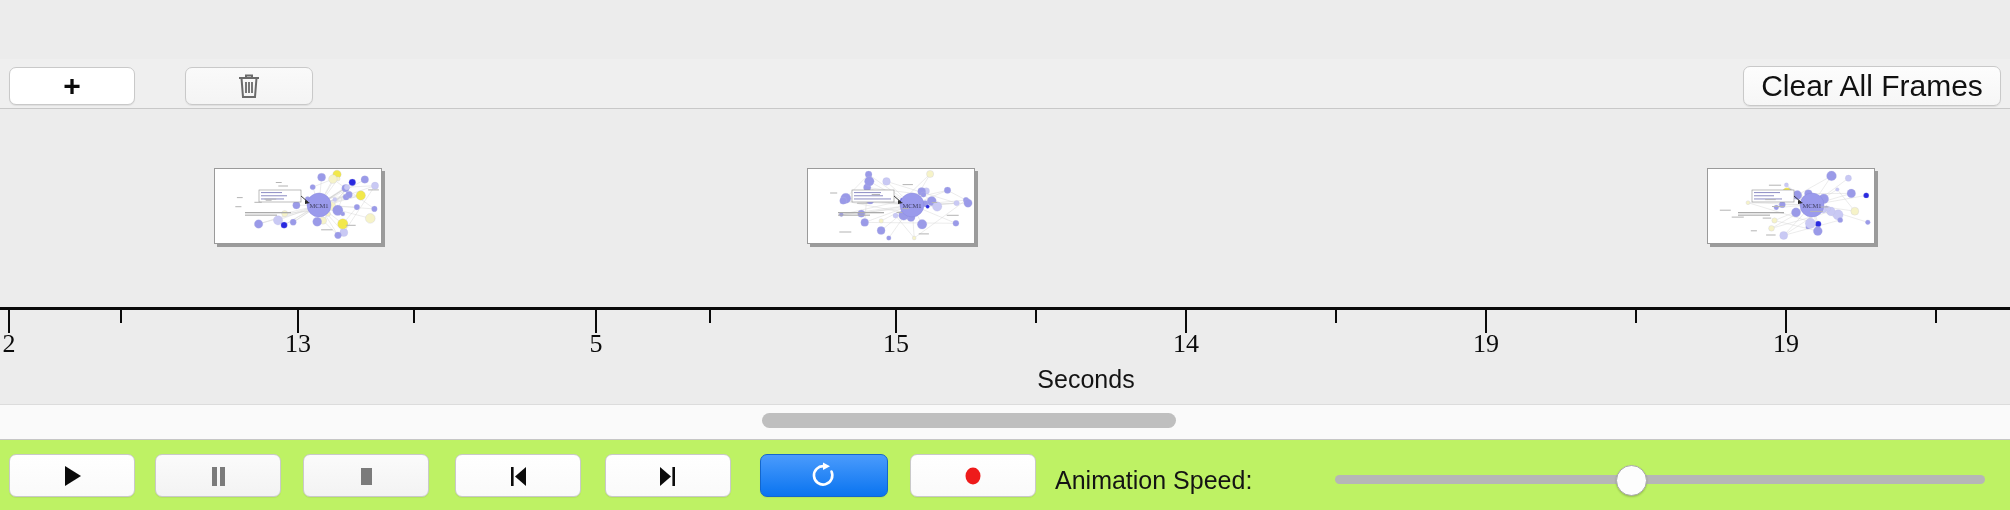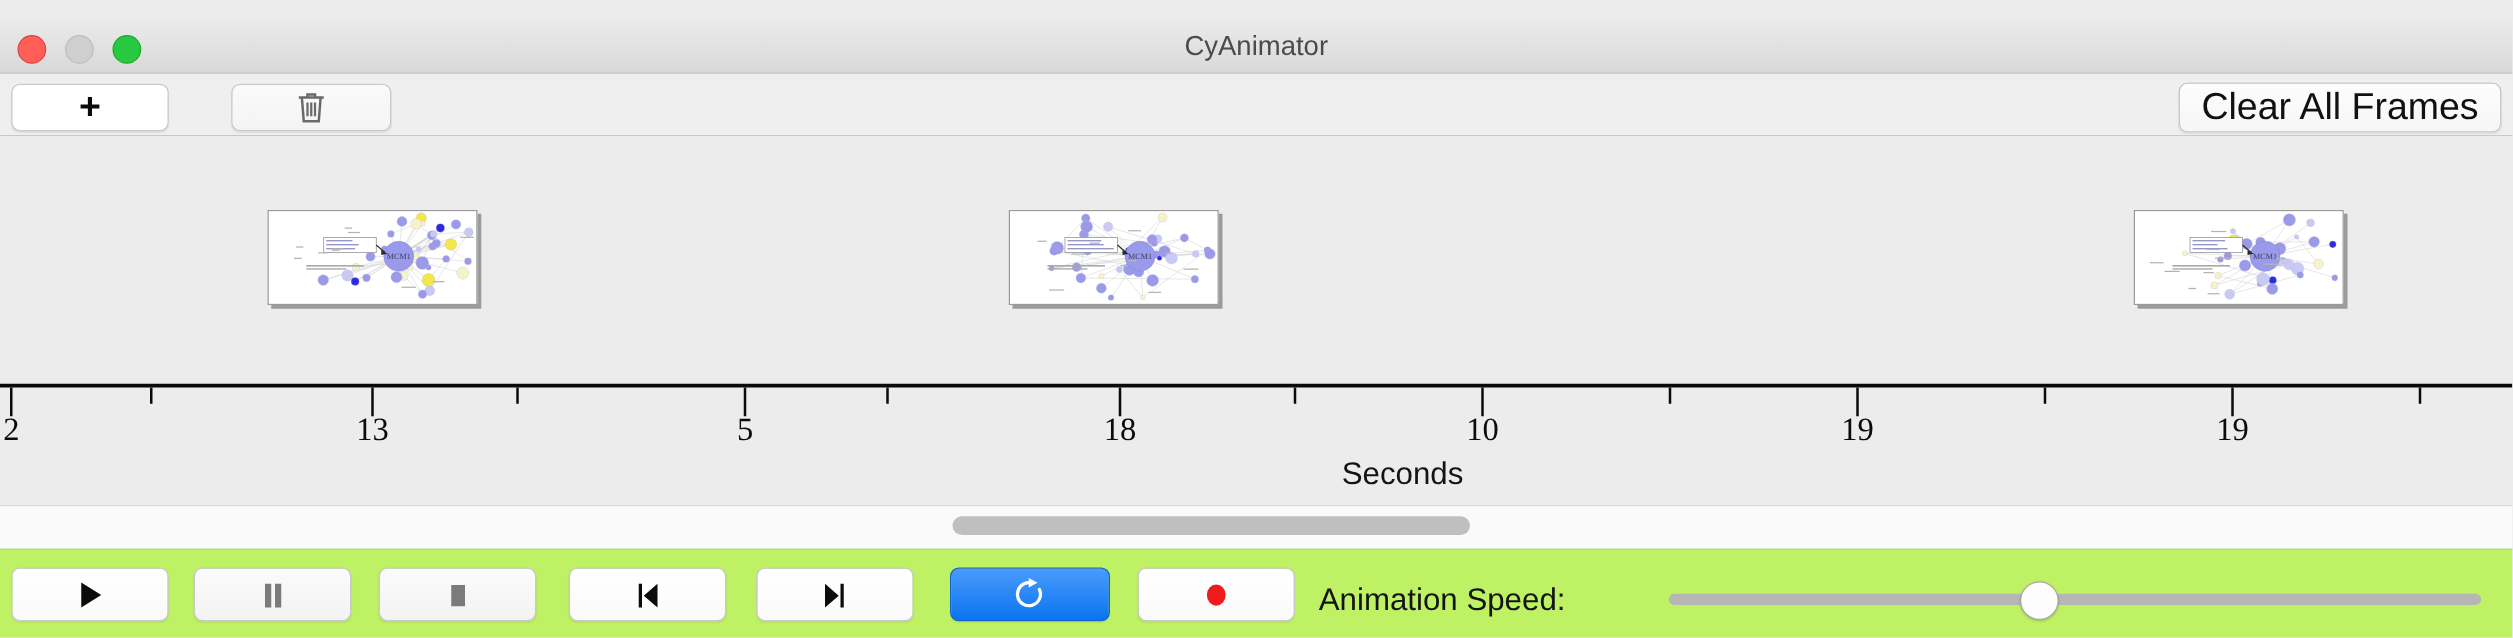--- a/index.html
+++ b/index.html
@@ -145,21 +145,20 @@
     white-space: nowrap;
   }
   .axis-caption {
     position: absolute;
     top: 256px;
     left: 0; width: 1852px;
     text-align: center;
     font-size: 25px;
     color: #141414;
     font-family: "Liberation Sans", sans-serif;
-    padding-left: 36px;
   }
   .axis-caption span { position: relative; left: 160px; }
 
   
   .frame {
     position: absolute;
     top: 59px;
     width: 166px; height: 74px;
     background: #ffffff;
     border: 1px solid #9a9a9a;
@@ -238,26 +237,20 @@
     border: 1px solid #a9a9a9;
     box-shadow: 0 1px 2px rgba(0,0,0,0.2);
   }
 </style>
 </head>
 <body>
 
 <div id="app">
 
 
-  <div class="titlebar">
-    <div class="traffic tl-close"></div>
-    <div class="traffic tl-min"></div>
-    <div class="traffic tl-max"></div>
-    <div class="window-title">CyAnimator</div>
-  </div>
 
   <div class="toolbar">
 
     <div class="tb-btn tb-add">
       <span class="plus-icon">+</span>
     </div>
 
     <div class="tb-btn tb-delete">
       <svg class="ico" width="26" height="28" viewBox="0 0 26 28">
         <path d="M3 6 H23" stroke="#6a6a6a" stroke-width="2" fill="none"></path>
@@ -607,24 +600,24 @@
         <div class="tick major" style="left: 8px;"></div>
         <div class="tick-label" style="left: 9px;">2</div>
         <div class="tick minor" style="left: 120px;"></div>
         <div class="tick major" style="left: 297px;"></div>
         <div class="tick-label" style="left: 298px;">13</div>
         <div class="tick minor" style="left: 413px;"></div>
         <div class="tick major" style="left: 595px;"></div>
         <div class="tick-label" style="left: 596px;">5</div>
         <div class="tick minor" style="left: 709px;"></div>
         <div class="tick major" style="left: 895px;"></div>
-        <div class="tick-label" style="left: 896px;">18</div>
+        <div class="tick-label" style="left: 896px;">15</div>
         <div class="tick minor" style="left: 1035px;"></div>
         <div class="tick major" style="left: 1185px;"></div>
-        <div class="tick-label" style="left: 1186px;">10</div>
+        <div class="tick-label" style="left: 1186px;">14</div>
         <div class="tick minor" style="left: 1335px;"></div>
         <div class="tick major" style="left: 1485px;"></div>
         <div class="tick-label" style="left: 1486px;">19</div>
         <div class="tick minor" style="left: 1635px;"></div>
         <div class="tick major" style="left: 1785px;"></div>
         <div class="tick-label" style="left: 1786px;">19</div>
         <div class="tick minor" style="left: 1935px;"></div>
       </div>
     <div class="axis-caption">
       <span>Seconds</span>

